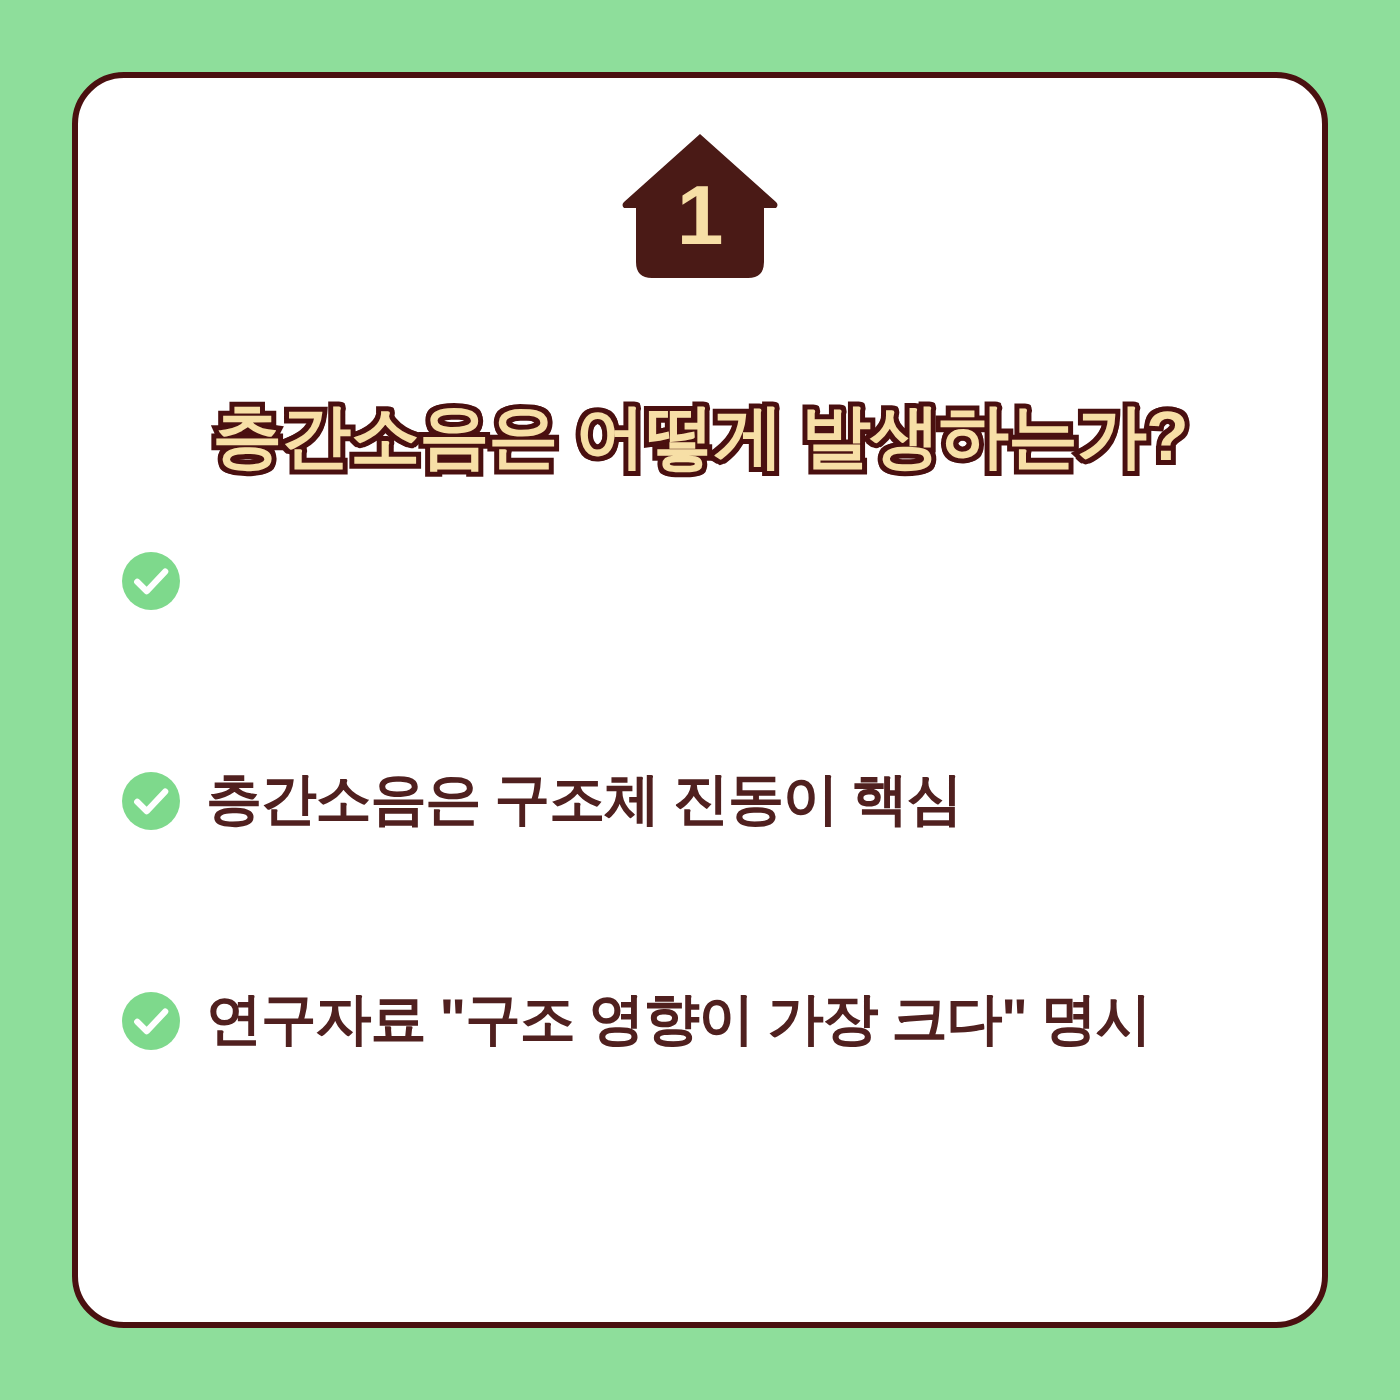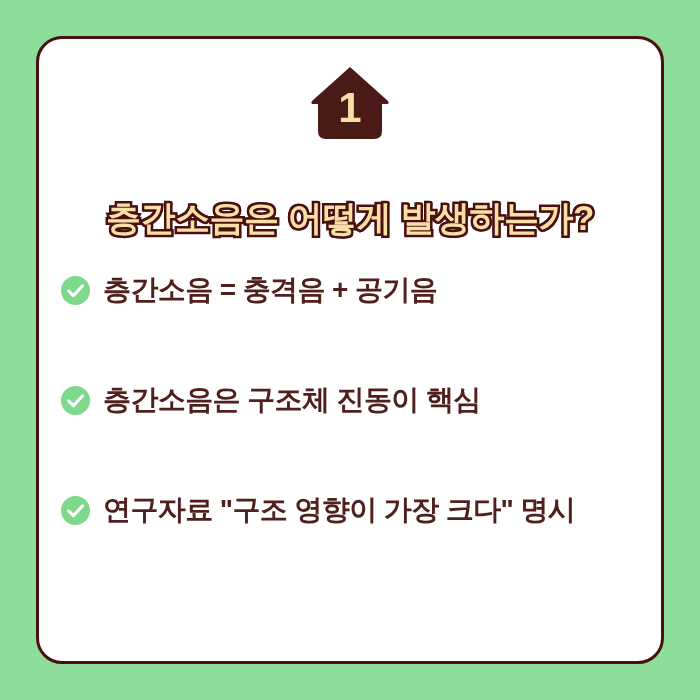--- a/index.html
+++ b/index.html
@@ -132,21 +132,20 @@
 
     <div id="bullet-list">
 
       <div class="bullet-row">
         <span class="check-icon">
           <svg viewBox="0 0 29 29" xmlns="http://www.w3.org/2000/svg">
             <circle cx="14.5" cy="14.5" r="14.5" fill="#7ed98c"></circle>
             <path d="M7.6 14.9 L12.4 19.6 L21.6 9.8" fill="none" stroke="#ffffff" stroke-width="3.1" stroke-linecap="round" stroke-linejoin="round"></path>
           </svg>
         </span>
-        <span class="bullet-text">층간소음 = 충격음 + 공기음</span>
       </div>
 
       <div class="bullet-row">
         <span class="check-icon">
           <svg viewBox="0 0 29 29" xmlns="http://www.w3.org/2000/svg">
             <circle cx="14.5" cy="14.5" r="14.5" fill="#7ed98c"></circle>
             <path d="M7.6 14.9 L12.4 19.6 L21.6 9.8" fill="none" stroke="#ffffff" stroke-width="3.1" stroke-linecap="round" stroke-linejoin="round"></path>
           </svg>
         </span>
         <span class="bullet-text">층간소음은 구조체 진동이 핵심</span>

